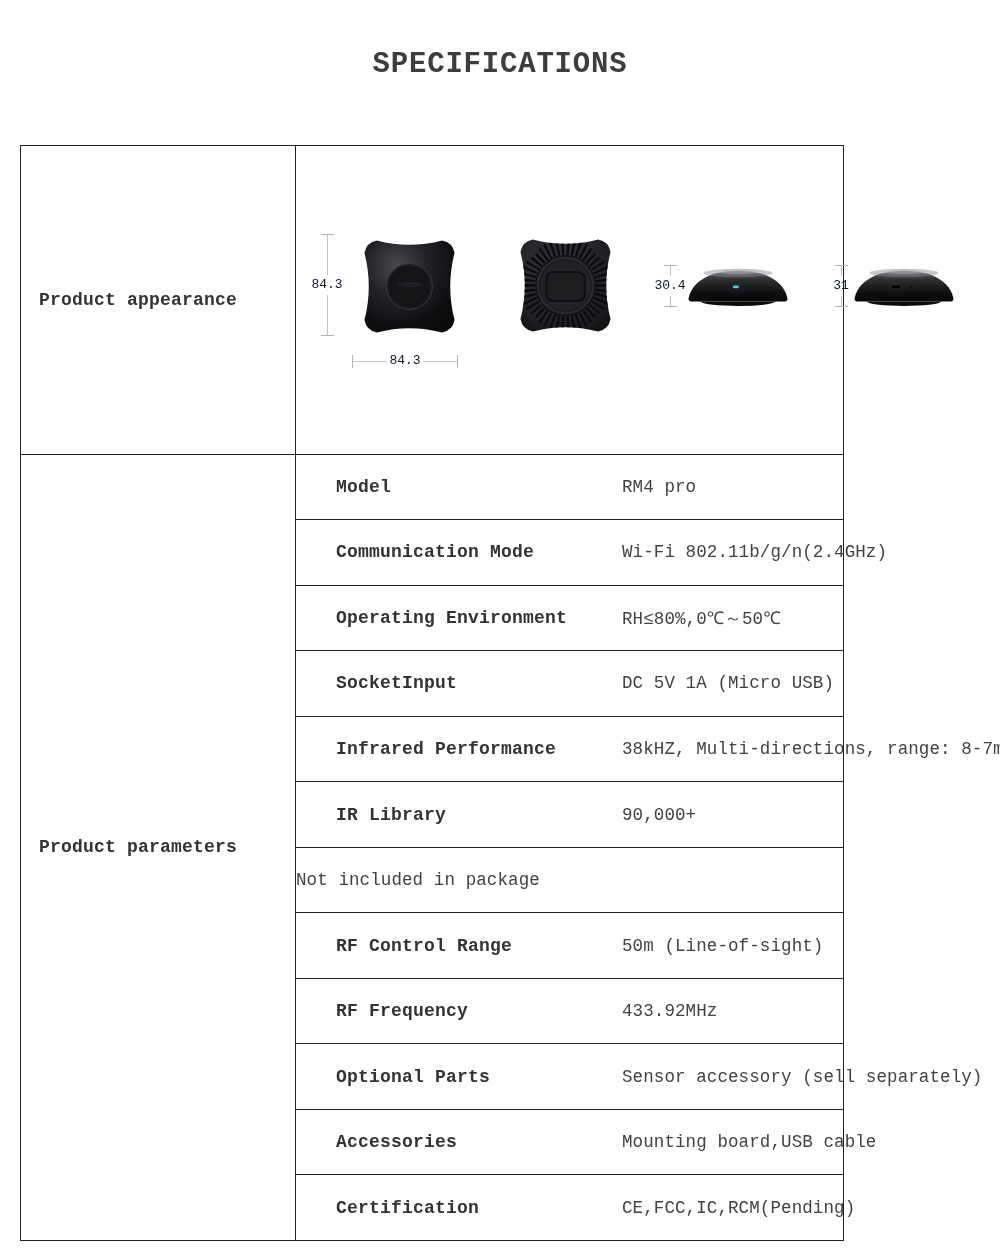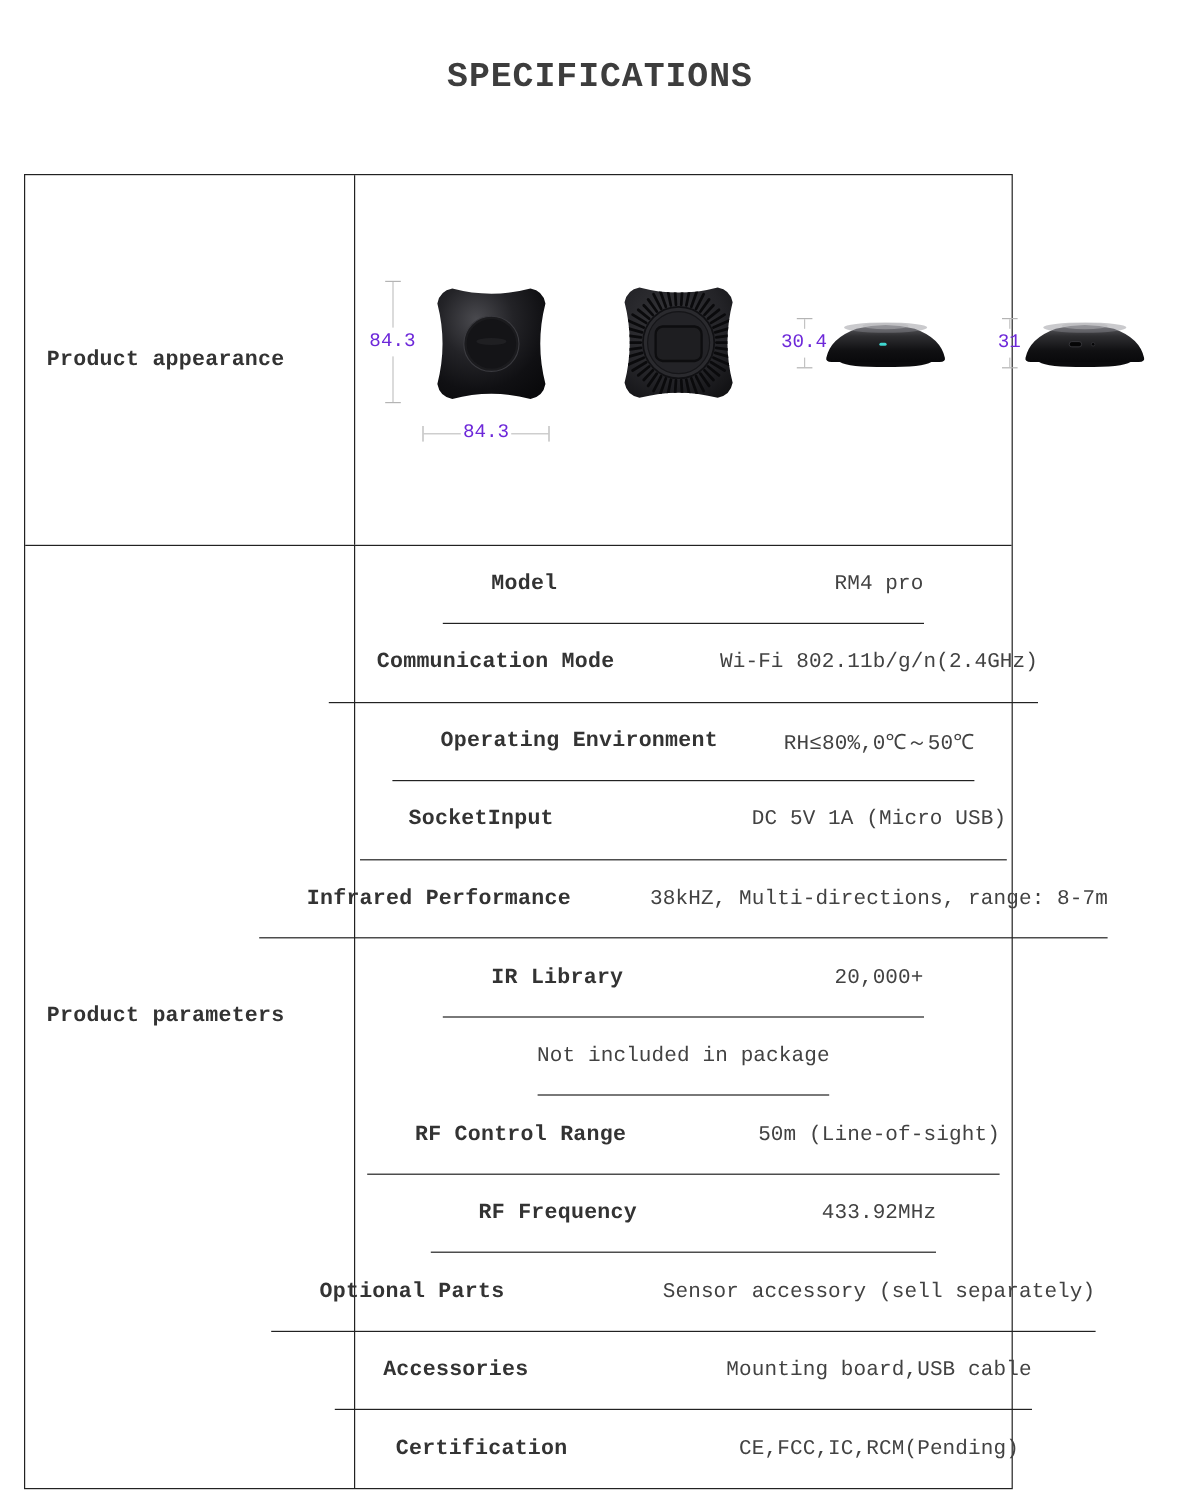--- a/index.html
+++ b/index.html
@@ -17,40 +17,40 @@
   }
   .trow{display:flex;min-height:0;}
   .appearance-row{flex:0 0 308.6px;border-bottom:1.4px solid #222;box-sizing:border-box;}
   .params-row{flex:1;}
   .left-cell{
     flex:0 0 275px;width:275px;border-right:1.4px solid #222;box-sizing:border-box;
     display:flex;align-items:center;padding-left:18px;
     font-size:18px;font-weight:700;color:#333;letter-spacing:0.2px;
   }
   .right-cell{flex:1;position:relative;min-width:0;}
-  .params-list{display:flex;flex-direction:column;height:100%;align-items:center;}
+  .params-list{display:flex;flex-direction:column;height:100%;}
   .spec-row{flex:1;display:flex;align-items:center;border-bottom:1.4px solid #222;box-sizing:border-box;}
   .spec-row:last-child{border-bottom:none;}
   .spec-label{
     flex:0 0 326px;width:326px;padding-left:40px;box-sizing:border-box;
     font-size:18px;font-weight:700;color:#333;letter-spacing:0.2px;
   }
   .spec-value{font-size:17.5px;font-weight:400;color:#424242;letter-spacing:0.1px;white-space:nowrap;}
   
   .appearance-canvas{position:absolute;inset:0;}
   .abs{position:absolute;}
   
   .vdim{display:flex;flex-direction:column;align-items:center;box-sizing:border-box;}
   .vdim .cap{width:13px;height:1px;background:#b4b4b4;flex:0 0 auto;}
   .vdim .seg{width:1px;flex:1;background:#c3c3c3;}
   .hdim{display:flex;flex-direction:row;align-items:center;box-sizing:border-box;}
   .hdim .cap{width:1px;height:13px;background:#b4b4b4;flex:0 0 auto;}
   .hdim .seg{height:1px;flex:1;background:#c3c3c3;}
   .dim-label{
-    font-size:16px;color:#6d28d9;line-height:1.1;padding:3px 2px;white-space:nowrap;
+    font-size:13px;color:#0f172a;line-height:1.1;padding:3px 2px;white-space:nowrap;
   }
   svg{display:block;}
 </style>
 </head>
 <body>
 
 <div class="page">
 
   <div class="title">SPECIFICATIONS</div>
 
@@ -225,21 +225,21 @@
             <div class="spec-row">
               <div class="spec-label">SocketInput</div>
               <div class="spec-value">DC 5V 1A (Micro USB)</div>
             </div>
             <div class="spec-row">
               <div class="spec-label">Infrared Performance</div>
               <div class="spec-value">38kHZ, Multi-directions, range: 8-7m</div>
             </div>
             <div class="spec-row">
               <div class="spec-label">IR Library</div>
-              <div class="spec-value">20,000+</div>
+              <div class="spec-value">90,000+</div>
             </div>
             <div class="spec-row">
               <div class="spec-value">Not included in package</div>
             </div>
             <div class="spec-row">
               <div class="spec-label">RF Control Range</div>
               <div class="spec-value">50m (Line-of-sight)</div>
             </div>
             <div class="spec-row">
               <div class="spec-label">RF Frequency</div>

